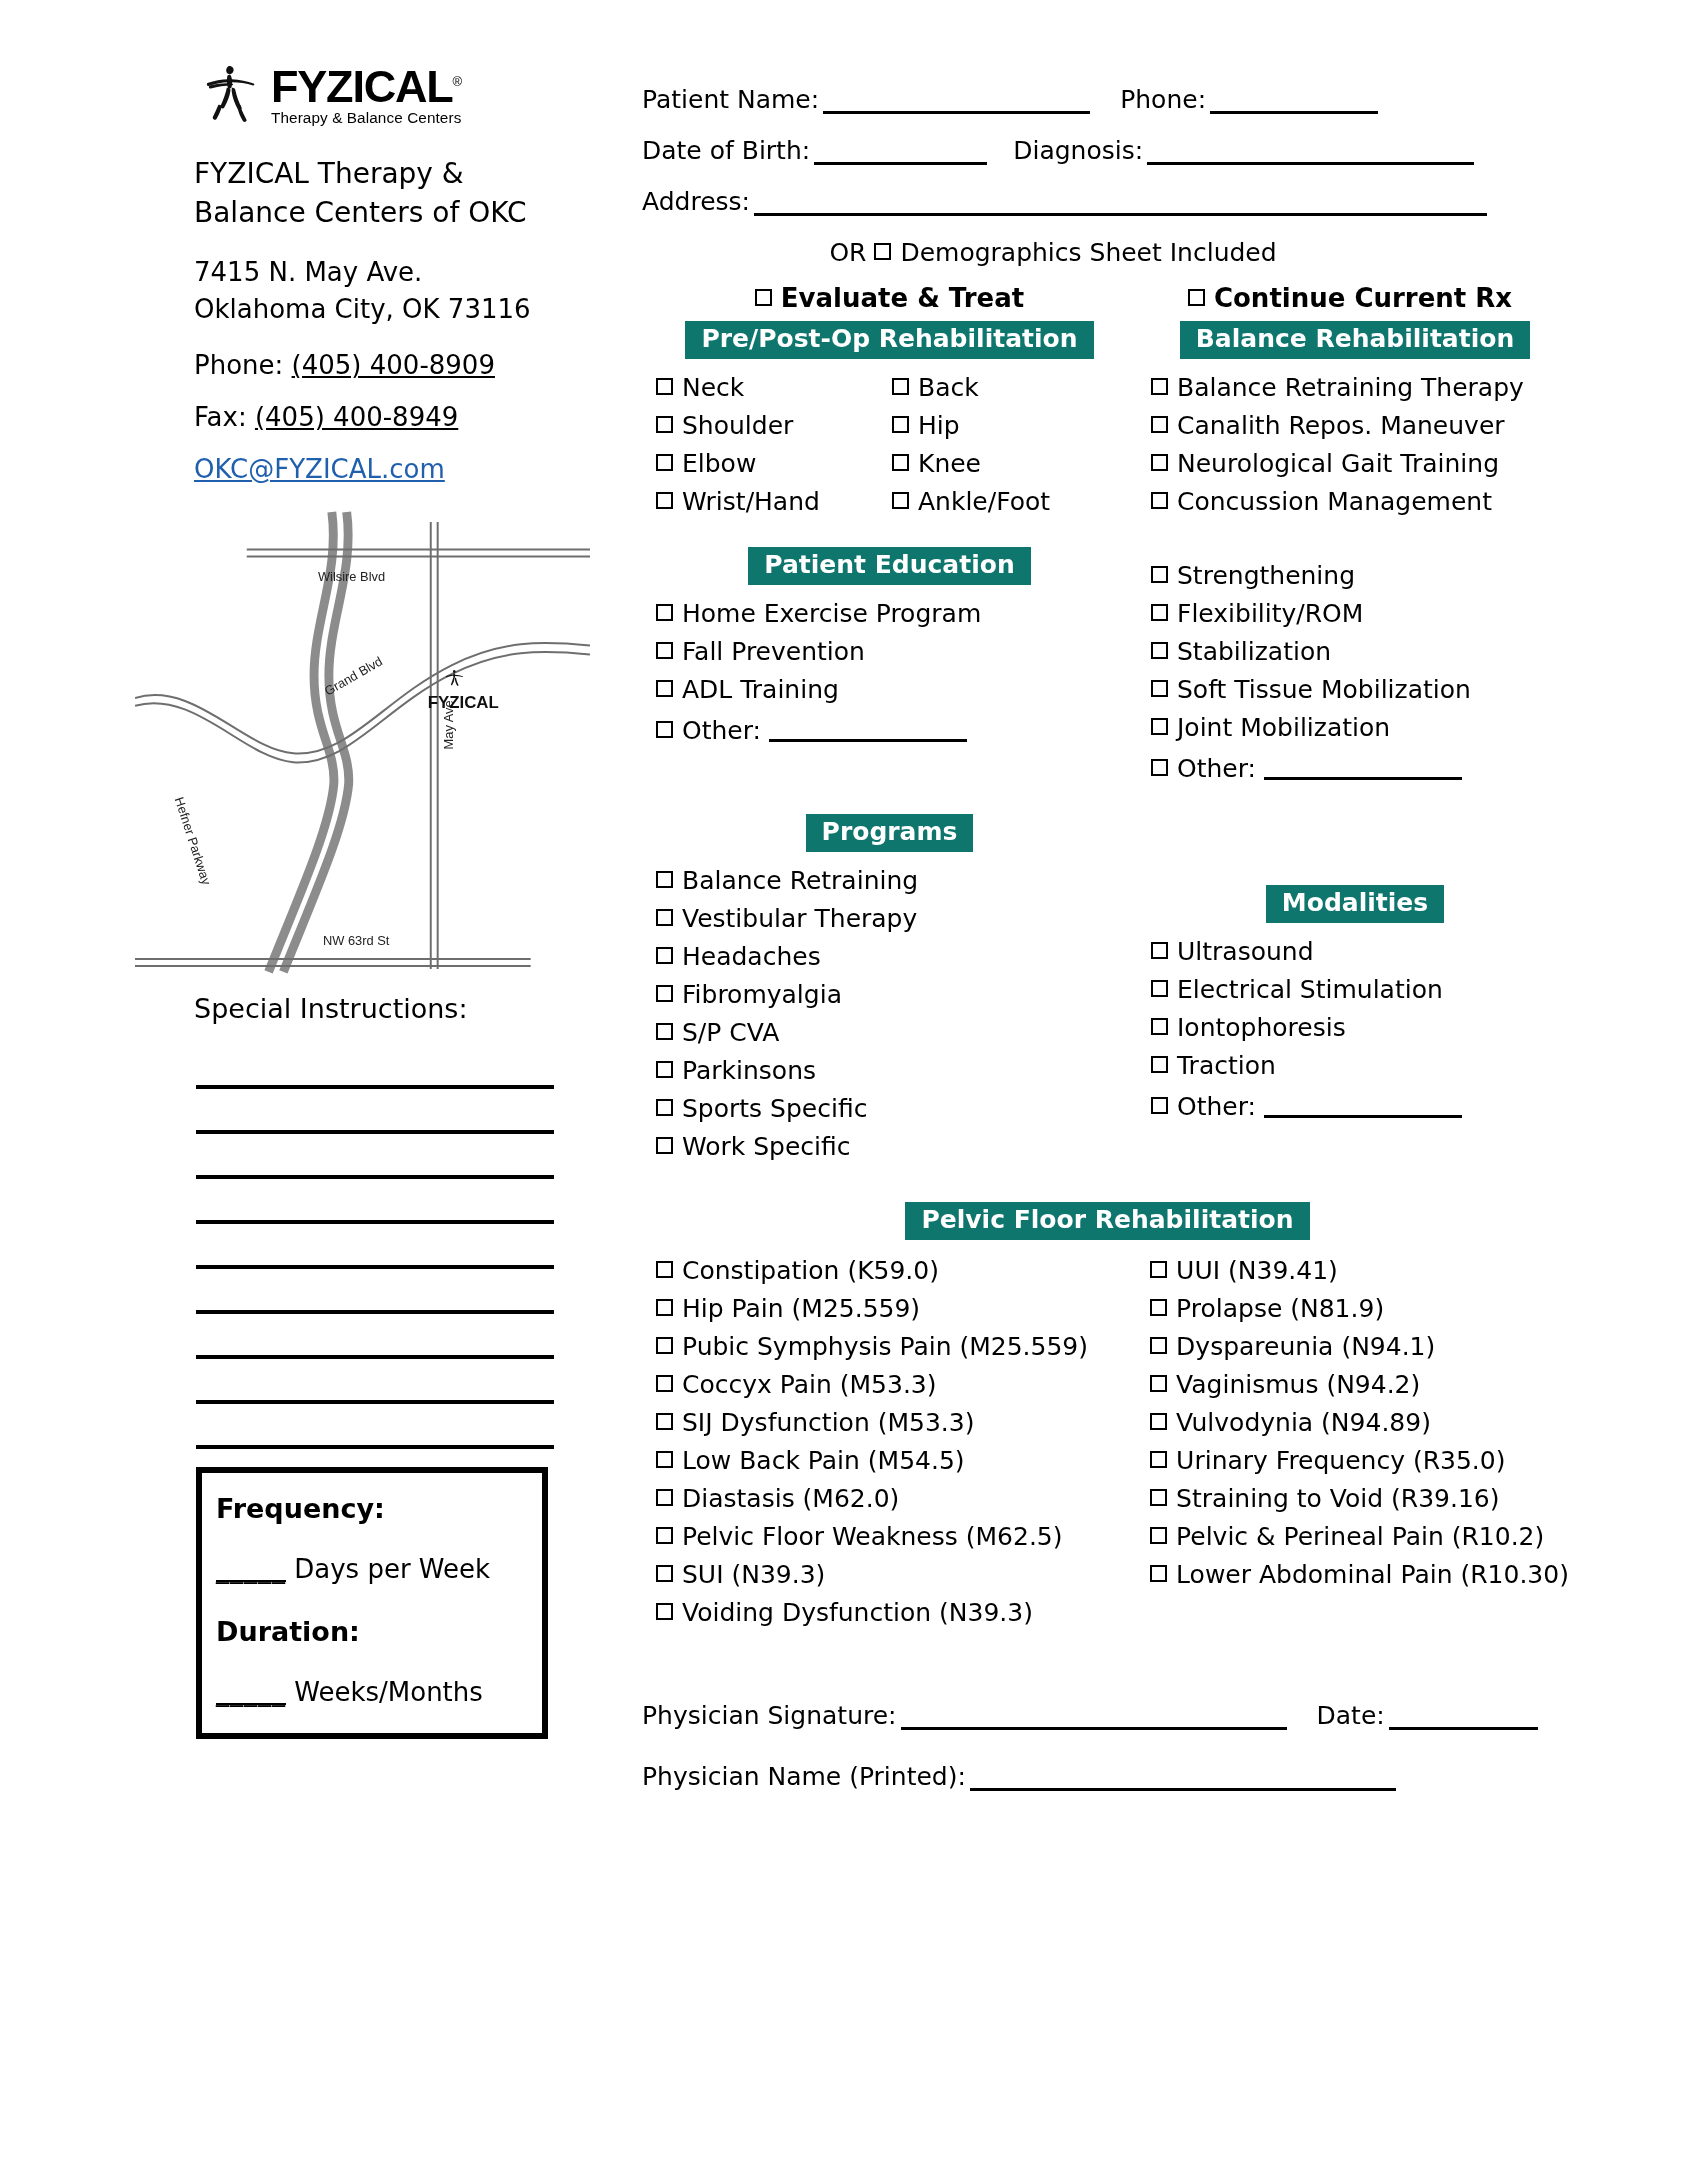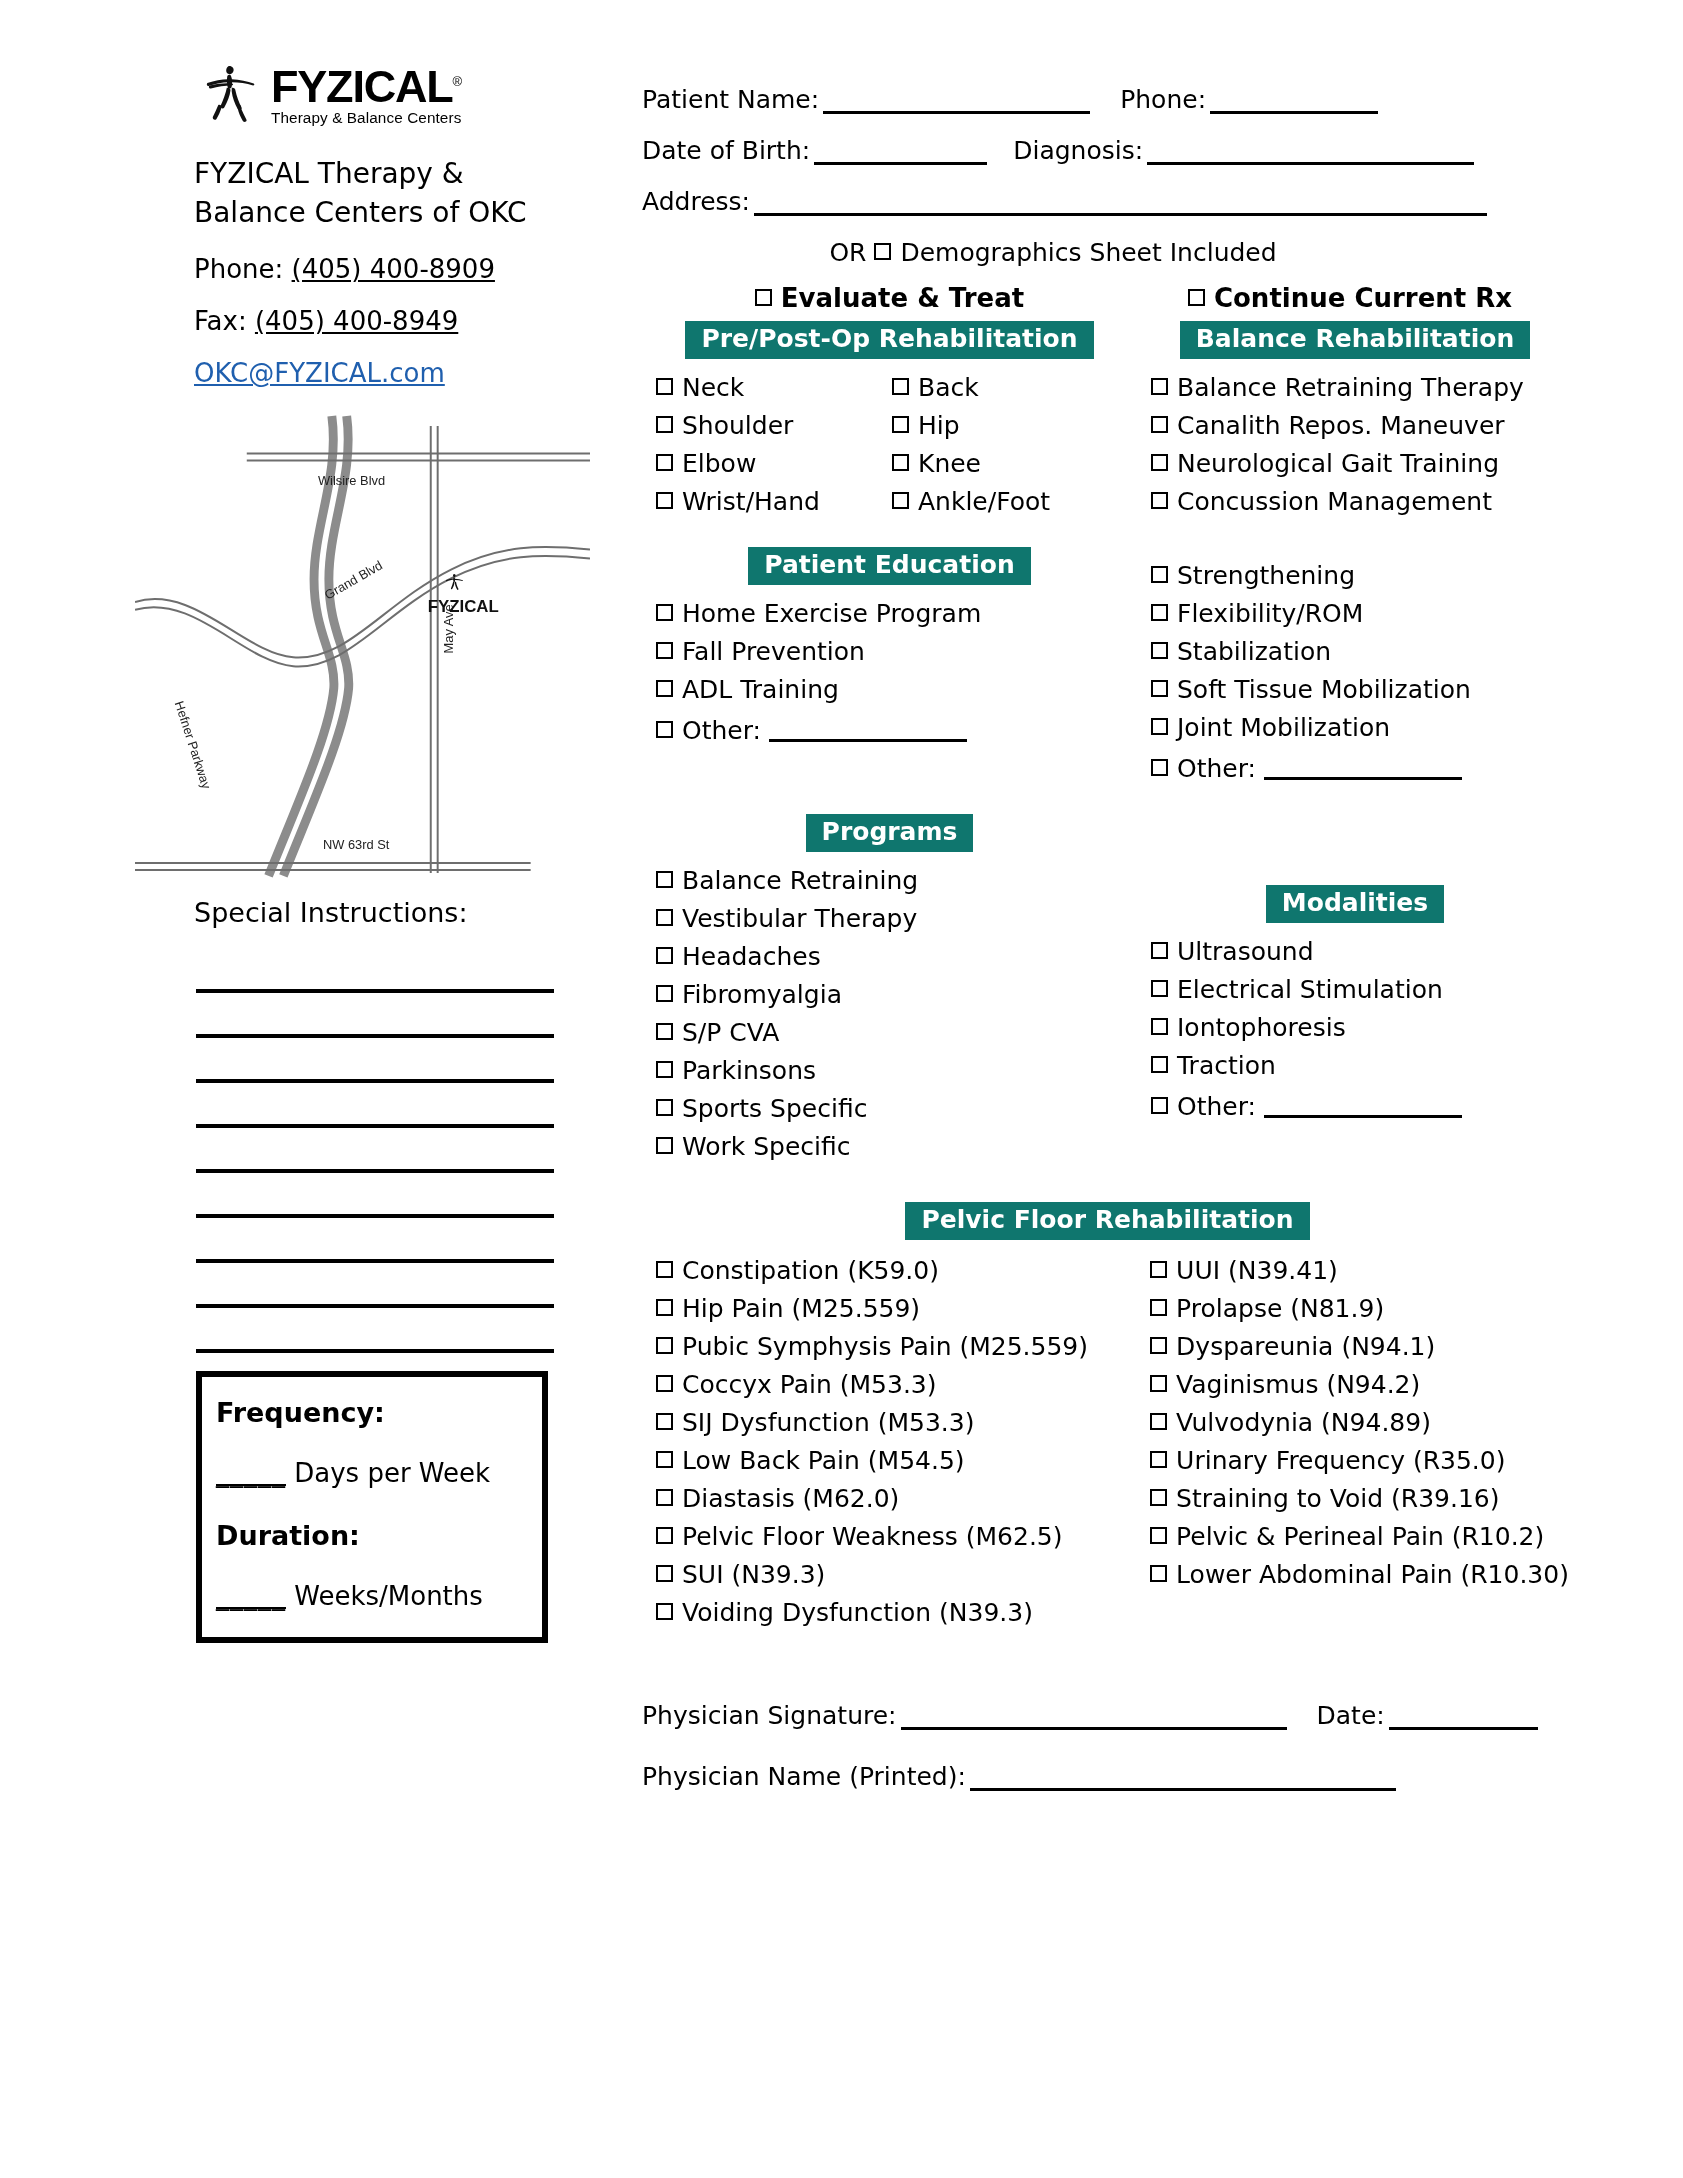--- a/index.html
+++ b/index.html
@@ -243,20 +243,24 @@
         <div class="logo-word"><span>FYZICAL</span><sup>®</sup></div>
         <div class="logo-sub">Therapy &amp; Balance Centers</div>
       </div>
     </div>
 
     <div class="org-name">
       <div>FYZICAL Therapy &amp;</div>
       <div>Balance Centers of OKC</div>
     </div>
 
+    <div class="addr-block">
+      <div>7415 N. May Ave.</div>
+      <div>Oklahoma City, OK 73116</div>
+    </div>
 
     <div class="contact-line"><span>Phone: </span><span class="u">(405) 400-8909</span></div>
 
     <div class="contact-line"><span>Fax: </span><span class="u">(405) 400-8949</span></div>
 
     <div class="email-line">OKC@FYZICAL.com</div>
 
     <div class="map-wrap">
       <svg width="455" height="475" viewBox="0 0 460 480">
 

